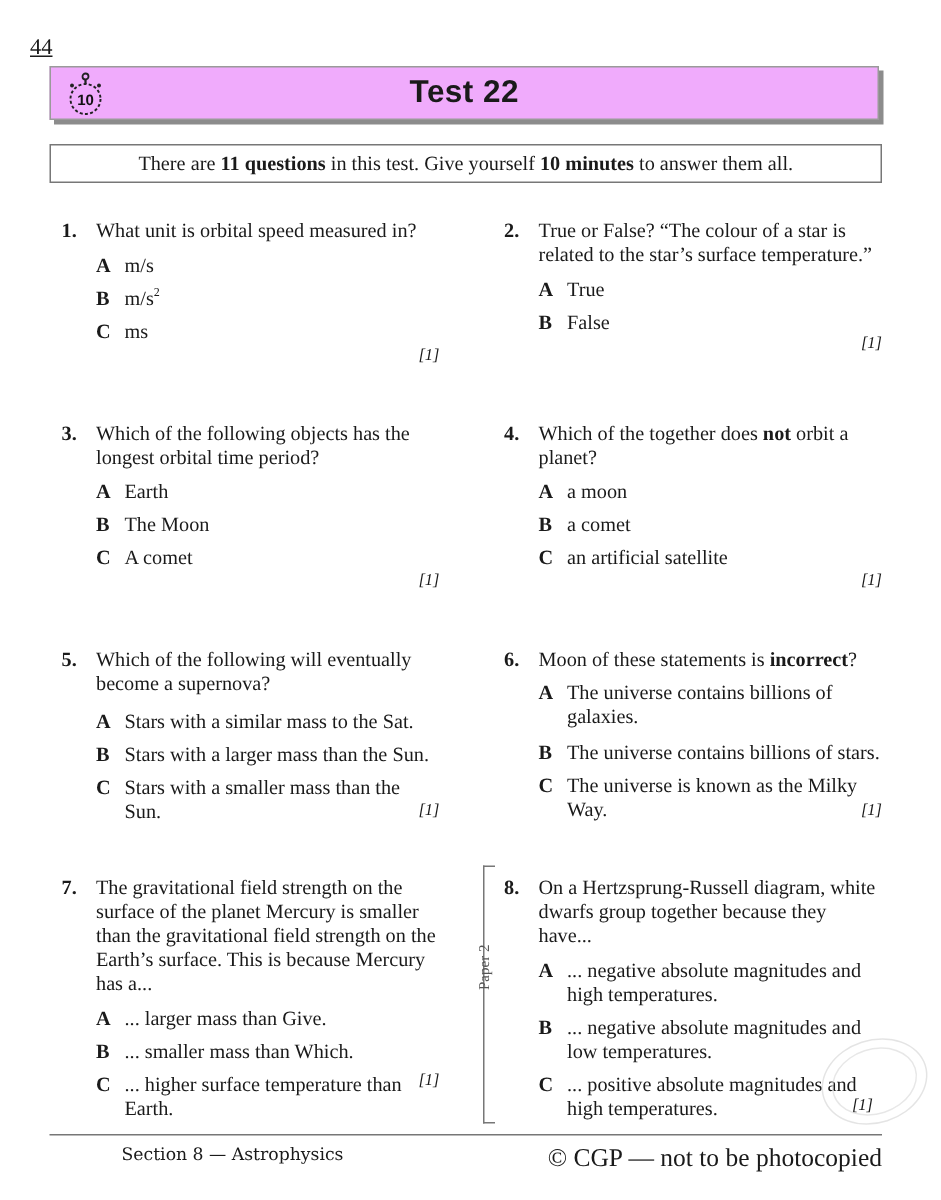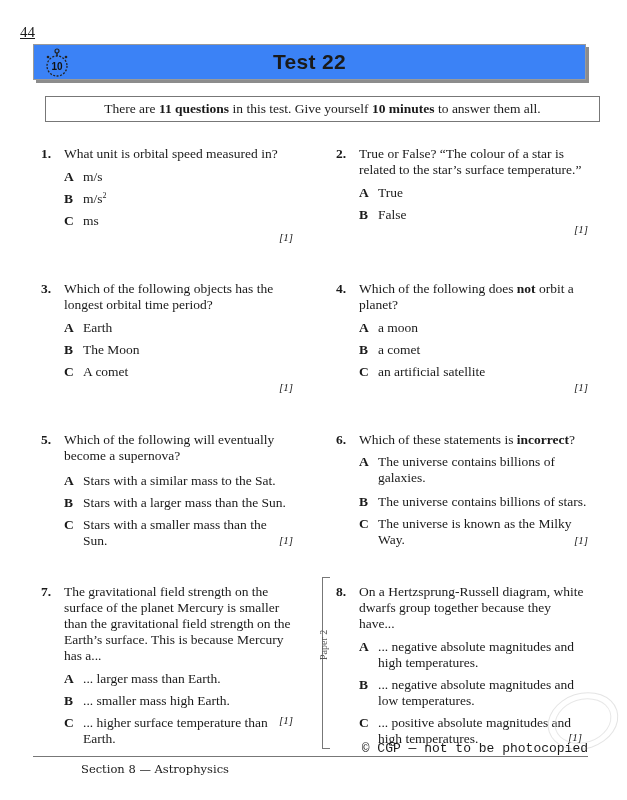--- a/index.html
+++ b/index.html
@@ -3,33 +3,33 @@
   <meta charset="utf-8">
   <style>
     * { margin: 0; padding: 0; box-sizing: border-box; }
     html, body { width: 627px; height: 800px; background: #ffffff; overflow: hidden; }
     body { position: relative; font-family: "Liberation Serif", "DejaVu Serif", serif; color: #1a1a1a; }
 
     .page-number { position: absolute; left: 20px; top: 24px; font-size: 15px; text-decoration: underline; }
 
     .title-bar {
       position: absolute; left: 33px; top: 44px; width: 553px; height: 36px;
-      background: #3b82f6; border: 1px solid #9a9a9a;
+      background: #f0abfc; border: 1px solid #9a9a9a;
       box-shadow: 3px 3px 0 #8c8c8c;
     }
     .title-bar .timer { position: absolute; left: 10px; top: 3px; width: 26px; height: 30px; }
     .title-bar .title {
       position: absolute; left: 0; right: 0; top: 5px; text-align: center;
       font-family: "Liberation Sans", "DejaVu Sans", sans-serif; font-weight: bold;
       font-size: 21px; letter-spacing: 0.3px;
     }
 
     .instructions {
       position: absolute; left: 33px; top: 96px; width: 555px; height: 26px;
-      border: 1px solid #777; text-align: center; font-size: 13.5px; line-height: 24px; margin-left: 12px;
+      border: 1px solid #777; text-align: center; font-size: 13.5px; line-height: 24px;
     }
     .instructions b { font-weight: bold; }
 
     .question { position: absolute; font-size: 13.5px; line-height: 16px; }
     .q-row { display: flex; }
     .q-num { width: 23px; font-weight: bold; flex-shrink: 0; }
     .q-text { flex: 1; }
     .options { margin-left: 23px; margin-top: 7px; }
     .option { display: flex; margin-bottom: 6px; }
     .opt-letter { width: 19px; font-weight: bold; flex-shrink: 0; }
@@ -56,22 +56,22 @@
       border: 1px solid #d8d8d8; border-radius: 50%;
     }
 
     .footer-rule { position: absolute; left: 33px; top: 756px; width: 555px; height: 1px; background: #777; }
     .footer-left {
       position: absolute; left: 33px; top: 762px; font-size: 11.5px;
       font-family: "DejaVu Serif", serif;
       margin-left: 48px;
     }
     .footer-right {
-      position: absolute; right: 39px; top: 741px; font-size: 13px;
-      font-family: Liberation Mono, monospace;
+      position: absolute; right: 39px; top: 762px; font-size: 17px;
+      font-family: Liberation Serif, serif;
     }
   </style>
 </head>
 <body>
 
 <div class="page-number">44</div>
 
 <div class="title-bar">
   <svg class="timer" viewBox="0 0 26 30">
     <circle cx="13" cy="3" r="2" fill="none" stroke="#222" stroke-width="1.2"></circle>
@@ -146,21 +146,21 @@
         <span class="opt-letter">C</span>
         <span class="opt-text">A comet</span>
       </div>
   </div>
   <span class="marks" style="top:98px;">[1]</span>
 </div>
 
 <div class="question" style="left:336px; top:281px; width:252px; height:110px;">
   <div class="q-row">
       <span class="q-num">4.</span>
-      <span class="q-text"><span>Which of the following does </span><b>not</b><span> orbit a planet?</span></span>
+      <span class="q-text"><span>Which of the together does </span><b>not</b><span> orbit a planet?</span></span>
     </div>
   <div class="options">
     <div class="option">
         <span class="opt-letter">A</span>
         <span class="opt-text">a moon</span>
       </div>
     <div class="option">
         <span class="opt-letter">B</span>
         <span class="opt-text">a comet</span>
       </div>
@@ -190,21 +190,21 @@
         <span class="opt-letter">C</span>
         <span class="opt-text">Stars with a smaller mass than the Sun.</span>
       </div>
   </div>
   <span class="marks" style="top:100px;">[1]</span>
 </div>
 
 <div class="question" style="left:336px; top:432px; width:252px; height:115px;">
   <div class="q-row">
       <span class="q-num">6.</span>
-      <span class="q-text"><span>Which of these statements is </span><b>incorrect</b><span>?</span></span>
+      <span class="q-text"><span>Moon of these statements is </span><b>incorrect</b><span>?</span></span>
     </div>
   <div class="options" style="margin-top:6px;">
     <div class="option" style="margin-bottom:8px;">
         <span class="opt-letter">A</span>
         <span class="opt-text">The universe contains billions of galaxies.</span>
       </div>
     <div class="option">
         <span class="opt-letter">B</span>
         <span class="opt-text">The universe contains billions of stars.</span>
       </div>
@@ -217,25 +217,25 @@
 </div>
 
 <div class="question" style="left:41px; top:584px; width:252px; height:145px;">
   <div class="q-row">
       <span class="q-num">7.</span>
       <span class="q-text">The gravitational field strength on the surface of the planet Mercury is smaller than the gravitational field strength on the Earth’s surface.  This is because Mercury has a...</span>
     </div>
   <div class="options">
     <div class="option">
         <span class="opt-letter">A</span>
-        <span class="opt-text">... larger mass than Earth.</span>
-      </div>
-    <div class="option">
-        <span class="opt-letter">B</span>
-        <span class="opt-text">... smaller mass high Earth.</span>
+        <span class="opt-text">... larger mass than Give.</span>
+      </div>
+    <div class="option">
+        <span class="opt-letter">B</span>
+        <span class="opt-text">... smaller mass than Which.</span>
       </div>
     <div class="option">
         <span class="opt-letter">C</span>
         <span class="opt-text">... higher surface temperature than Earth.</span>
       </div>
   </div>
   <span class="marks" style="top:128px;">[1]</span>
 </div>
 
 <div class="paper-bracket"></div>

